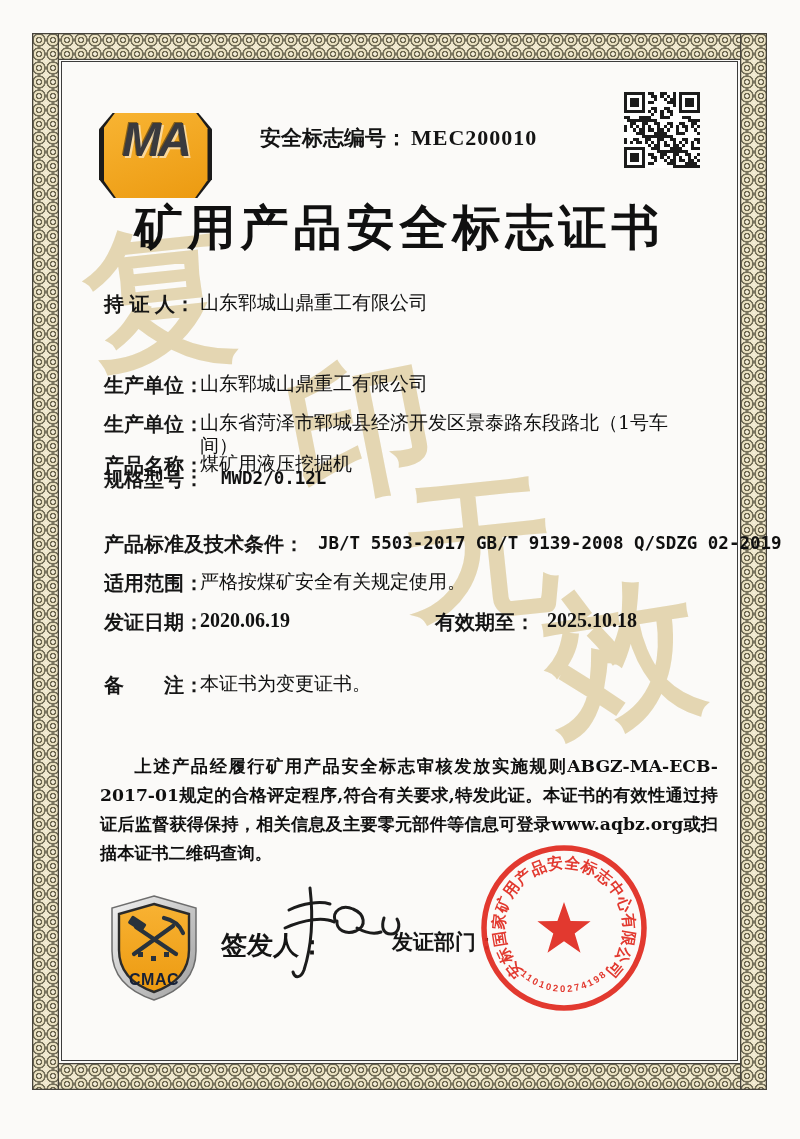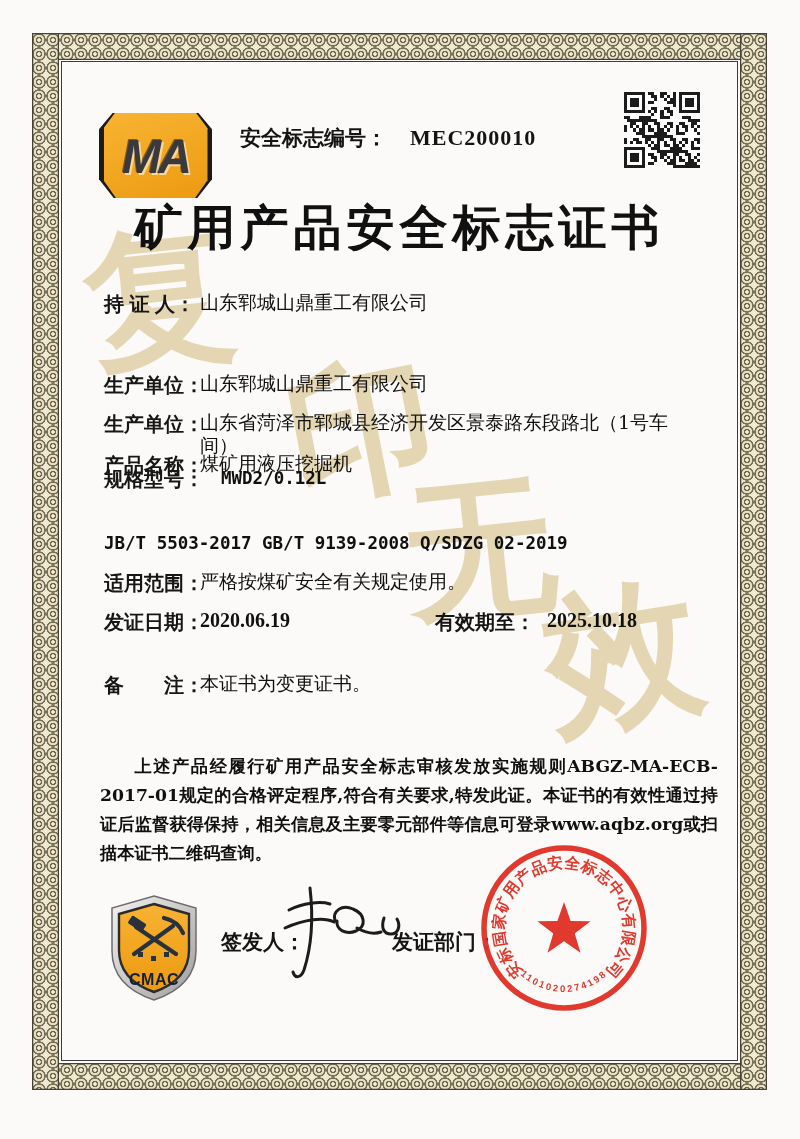--- a/index.html
+++ b/index.html
@@ -48,32 +48,32 @@
   .ma-badge{
     position:absolute;left:99px;top:113px;width:113px;height:85px;
     clip-path:polygon(12% 0,88% 0,100% 19%,100% 78%,87% 100%,13% 100%,0 78%,0 19%);
     background:#1b1b1b;
     display:flex;align-items:center;justify-content:center;
   }
   .ma-badge-inner{
     width:104px;height:88px;
     clip-path:polygon(12% 0,88% 0,100% 19%,100% 78%,87% 100%,13% 100%,0 78%,0 19%);
     background:linear-gradient(160deg,#f8b433,#ec9a10);
-    display:flex;align-items:center;justify-content:center;
+    display:flex;justify-content:center;
   }
   .ma-text{
     font-family:"Liberation Sans",sans-serif;
     font-style:italic;font-weight:900;font-size:47px;letter-spacing:-3px;
     color:#3a3a3e;
     text-shadow:2px 2px 0 rgba(255,255,255,.55),-1px -1px 0 rgba(0,0,0,.45);
     transform:scaleY(1.04);
   }
   .cert-no{
-    position:absolute;left:240px;top:124px;
-    display:flex;align-items:baseline;gap:23px;white-space:nowrap;
+    position:absolute;left:260px;top:124px;
+    display:flex;align-items:baseline;gap:4px;white-space:nowrap;
   }
   .cert-no .lbl{font-weight:700;font-size:21px;}
   .cert-no .val{font-family:"Liberation Serif",serif;font-weight:600;font-size:22px;letter-spacing:1px;}
   .qr{position:absolute;left:624px;top:92px;width:76px;height:76px;}
 
   .main-title{
     position:absolute;left:62px;top:196px;width:675px;
     text-align:center;
     font-family:"DejaVu Serif",serif;
     font-size:48px;font-weight:800;letter-spacing:5px;
@@ -105,21 +105,21 @@
   
   .declaration{
     position:absolute;left:100px;top:752px;width:618px;
     font-family:"DejaVu Serif",serif;
     font-size:17.2px;line-height:29px;font-weight:600;
     text-indent:2em;color:#101010;text-align:justify;
   }
 
   
   .cmac{position:absolute;left:106px;top:893px;width:96px;height:110px;}
-  .issuer-label{position:absolute;left:221px;top:928px;font-family:"DejaVu Serif",serif;font-weight:700;font-size:21px;white-space:nowrap;}
+  .issuer-label{position:absolute;left:221px;top:928px;font-family:"DejaVu Serif",serif;font-weight:700;font-size:26px;white-space:nowrap;}
   .signature{position:absolute;left:272px;top:876px;width:132px;height:112px;}
   .dept-label{position:absolute;left:392px;top:928px;font-family:"DejaVu Serif",serif;font-weight:700;font-size:21px;white-space:nowrap;}
   .seal{position:absolute;left:477px;top:841px;width:174px;height:174px;z-index:3;opacity:.95;}
 </style>
 </head>
 <body>
 
 <div class="page">
 
   <div class="band band-top"></div>
@@ -392,20 +392,21 @@
     </div>
     <div class="row r4">
       <span class="lbl">产品名称：</span>
       <span class="val kai">煤矿用液压挖掘机</span>
     </div>
     <div class="row r5">
       <span class="lbl">规格型号：</span>
       <span class="val mono">MWD2/0.12L</span>
     </div>
     <div class="row r6">
+      <span class="lbl wide">产品标准及技术条件：</span>
       <span class="val mono">JB/T 5503-2017 GB/T 9139-2008 Q/SDZG 02-2019</span>
     </div>
     <div class="row r7">
       <span class="lbl">适用范围：</span>
       <span class="val kai">严格按煤矿安全有关规定使用。</span>
     </div>
     <div class="row r8">
       <span class="lbl">发证日期：</span>
       <span class="val date">2020.06.19</span>
       <span class="lbl2">有效期至：</span>

